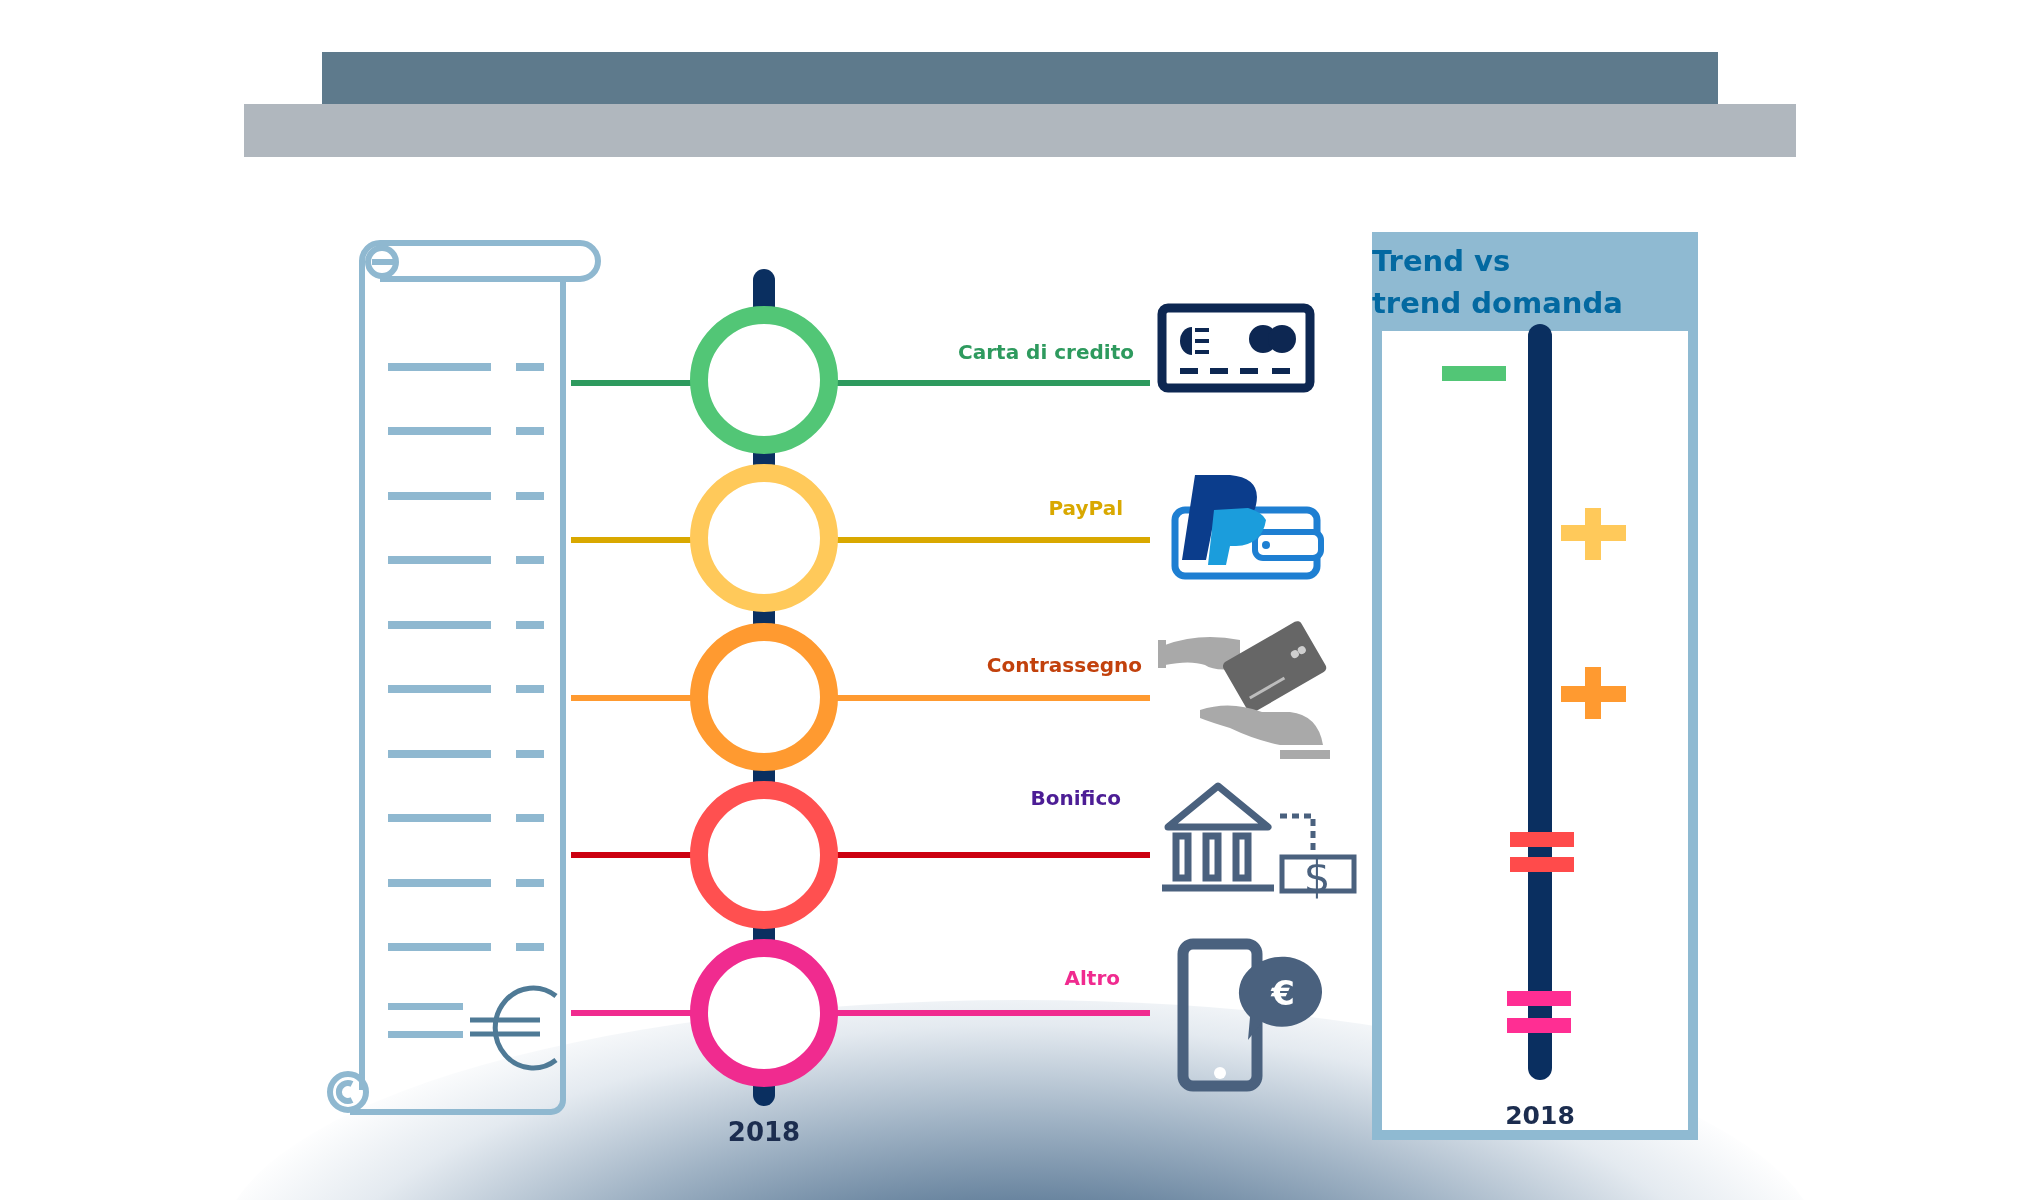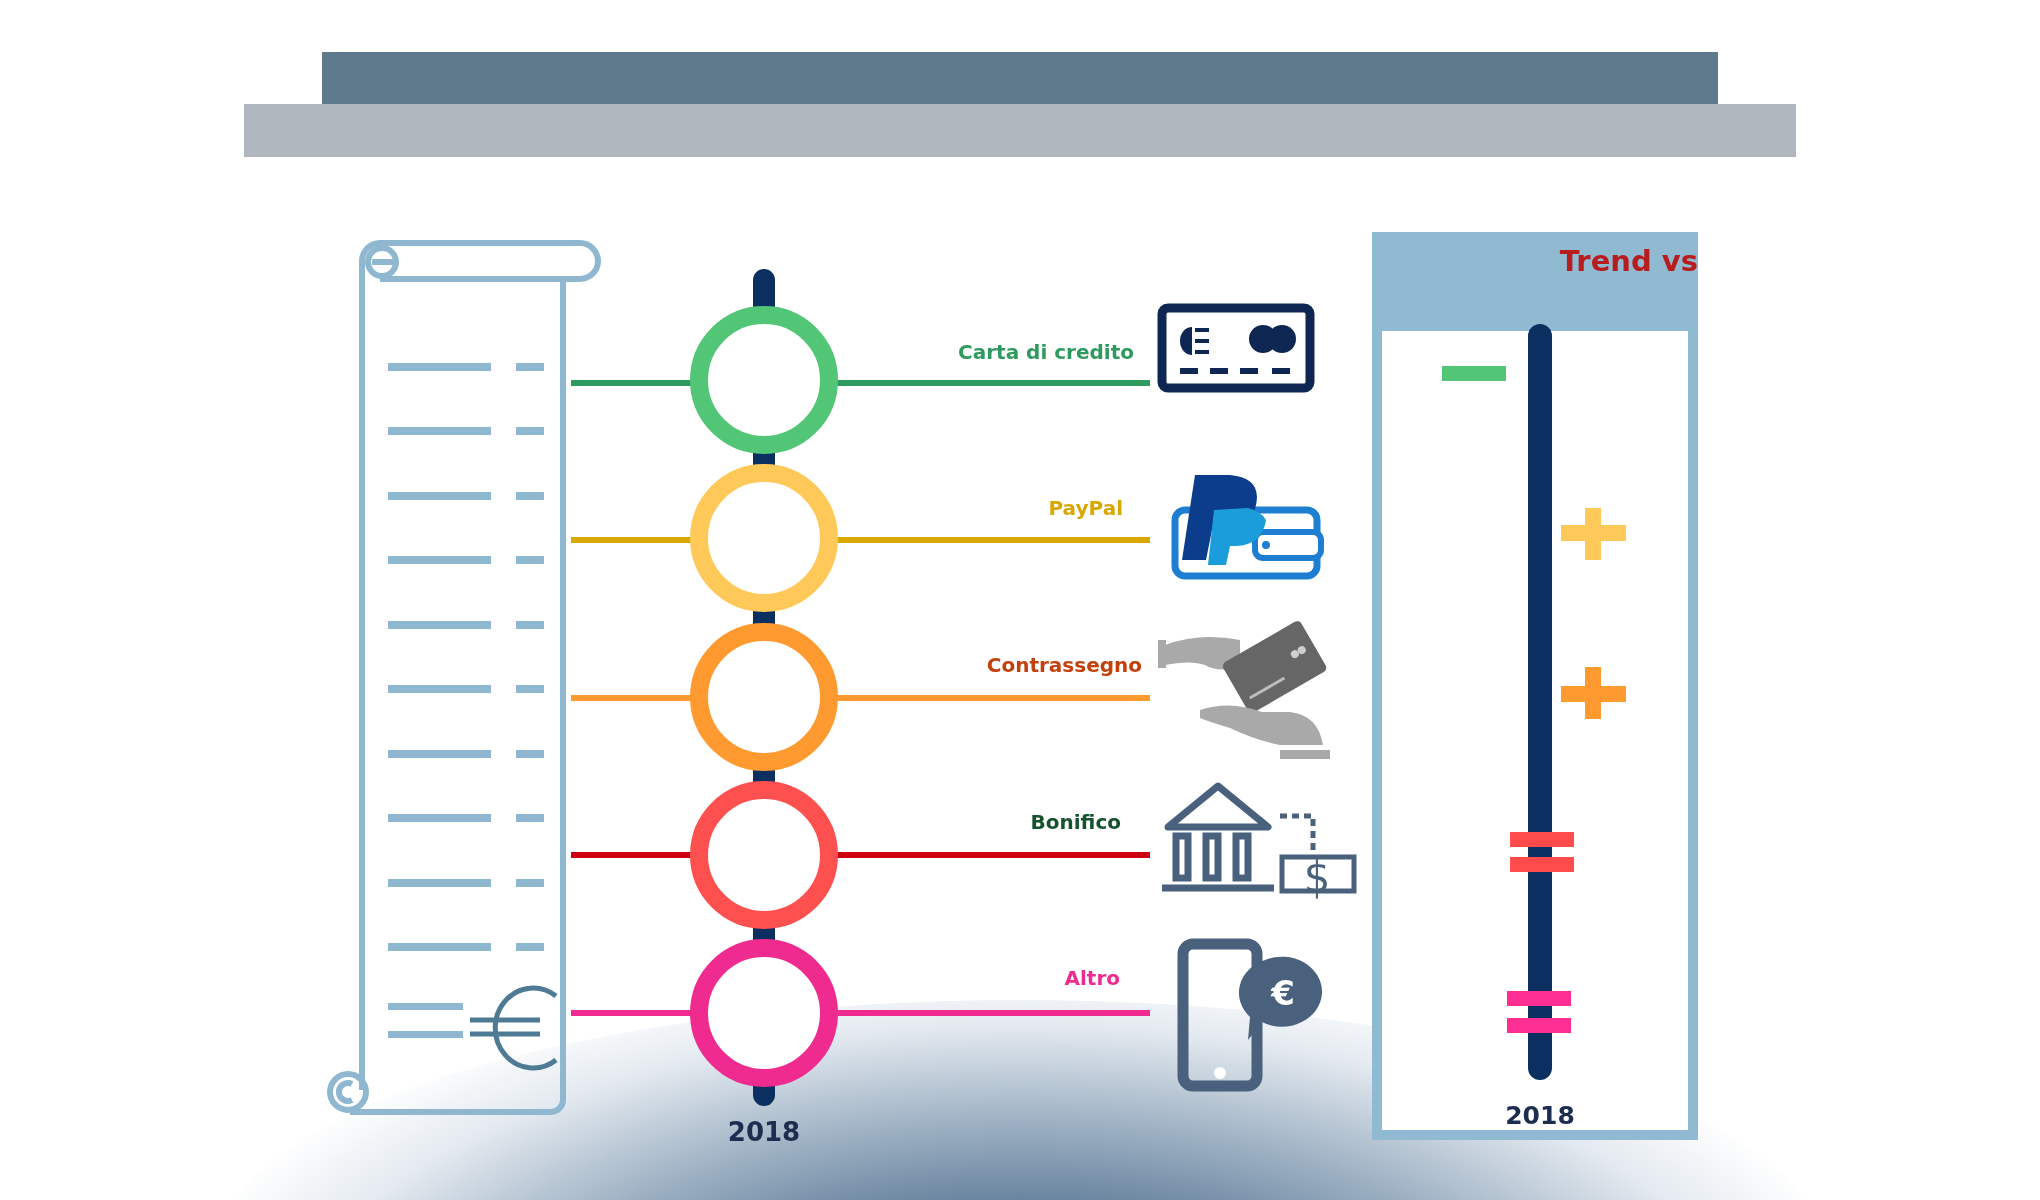--- a/index.html
+++ b/index.html
@@ -4,21 +4,21 @@
 <style>
   html,body{margin:0;padding:0;}
   body{width:2040px;height:1200px;position:relative;overflow:hidden;background:#ffffff;font-family:"DejaVu Sans","Liberation Sans",sans-serif;}
   .glow{position:absolute;left:220px;top:1000px;width:1600px;height:500px;border-radius:50%;
         background:radial-gradient(ellipse at 50% 75%, #2f5477 0%, #4d6d8c 25%, #9fb2c4 48%, #e4eaf0 66%, rgba(255,255,255,0) 78%);}
   .bar-dark{position:absolute;left:322px;top:52px;width:1396px;height:52px;background:#5e7a8c;}
   .bar-grey{position:absolute;left:244px;top:104px;width:1552px;height:53px;background:#b0b7be;}
   svg{position:absolute;left:0;top:0;}
   .label{position:absolute;font-weight:bold;font-size:20px;text-align:right;white-space:nowrap;}
   .year{position:absolute;font-weight:bold;font-size:26px;color:#1c2d4f;text-align:center;}
-  .panel-title{position:absolute;left:1372px;top:240px;width:326px;text-align:right;color:#b91c1c;font-weight:bold;font-size:29px;line-height:42px;}
+  .panel-title{position:absolute;left:1372px;top:240px;width:326px;text-align:left;color:#0369a1;font-weight:bold;font-size:29px;line-height:42px;}
 </style>
 </head>
 <body>
 
 <div class="glow"></div>
 <div class="bar-dark"></div>
 <div class="bar-grey"></div>
 
 <svg width="2040" height="1200">
   <g fill="none" stroke="#8fb8d0" stroke-width="6">
@@ -76,21 +76,21 @@
   <circle cx="764" cy="380" r="65" fill="#ffffff" stroke="#52c676" stroke-width="18"></circle>
   <circle cx="764" cy="538" r="65" fill="#ffffff" stroke="#ffc95a" stroke-width="18"></circle>
   <circle cx="764" cy="697" r="65" fill="#ffffff" stroke="#ff9a30" stroke-width="18"></circle>
   <circle cx="764" cy="855" r="65" fill="#ffffff" stroke="#ff5050" stroke-width="18"></circle>
   <circle cx="764" cy="1013" r="65" fill="#ffffff" stroke="#f02b8f" stroke-width="18"></circle>
 </svg>
 
 <div class="label" style="right:906px;top:340px;color:#2e9a5e;">Carta di credito</div>
 <div class="label" style="right:917px;top:496px;color:#d9a800;margin-left:10px;">PayPal</div>
 <div class="label" style="right:898px;top:653px;color:#c2410c;">Contrassegno</div>
-<div class="label" style="right:919px;top:810px;color:#14532d;text-align:right;">Bonifico</div>
+<div class="label" style="right:919px;top:786px;color:#4c1d95;text-align:right;">Bonifico</div>
 <div class="label" style="right:920px;top:966px;color:#f02b8f;margin-left:25px;">Altro</div>
 
 <div class="year" style="left:714px;top:1117px;width:100px;">2018</div>
 
 <svg width="2040" height="1200">
 
   <g>
     <rect x="1162" y="308" width="148" height="80" rx="6" fill="none" stroke="#0d2752" stroke-width="9"></rect>
     <path d="M1192 327 A12 14 0 0 0 1192 355 Z" fill="#0d2752"></path>
     <rect x="1195" y="328" width="14" height="4" fill="#0d2752"></rect>
@@ -168,14 +168,15 @@
   </g>
 
   <g fill="#ff2e93">
     <rect x="1507" y="991" width="64" height="15"></rect>
       <rect x="1507" y="1018" width="64" height="15"></rect>
   </g>
 </svg>
 
 <div class="panel-title">
   <div>Trend vs</div>
+  <div>trend domanda</div>
 </div>
 <div class="year" style="left:1490px;top:1101px;width:100px;font-size:25px;">2018</div>
 
 </body></html>

